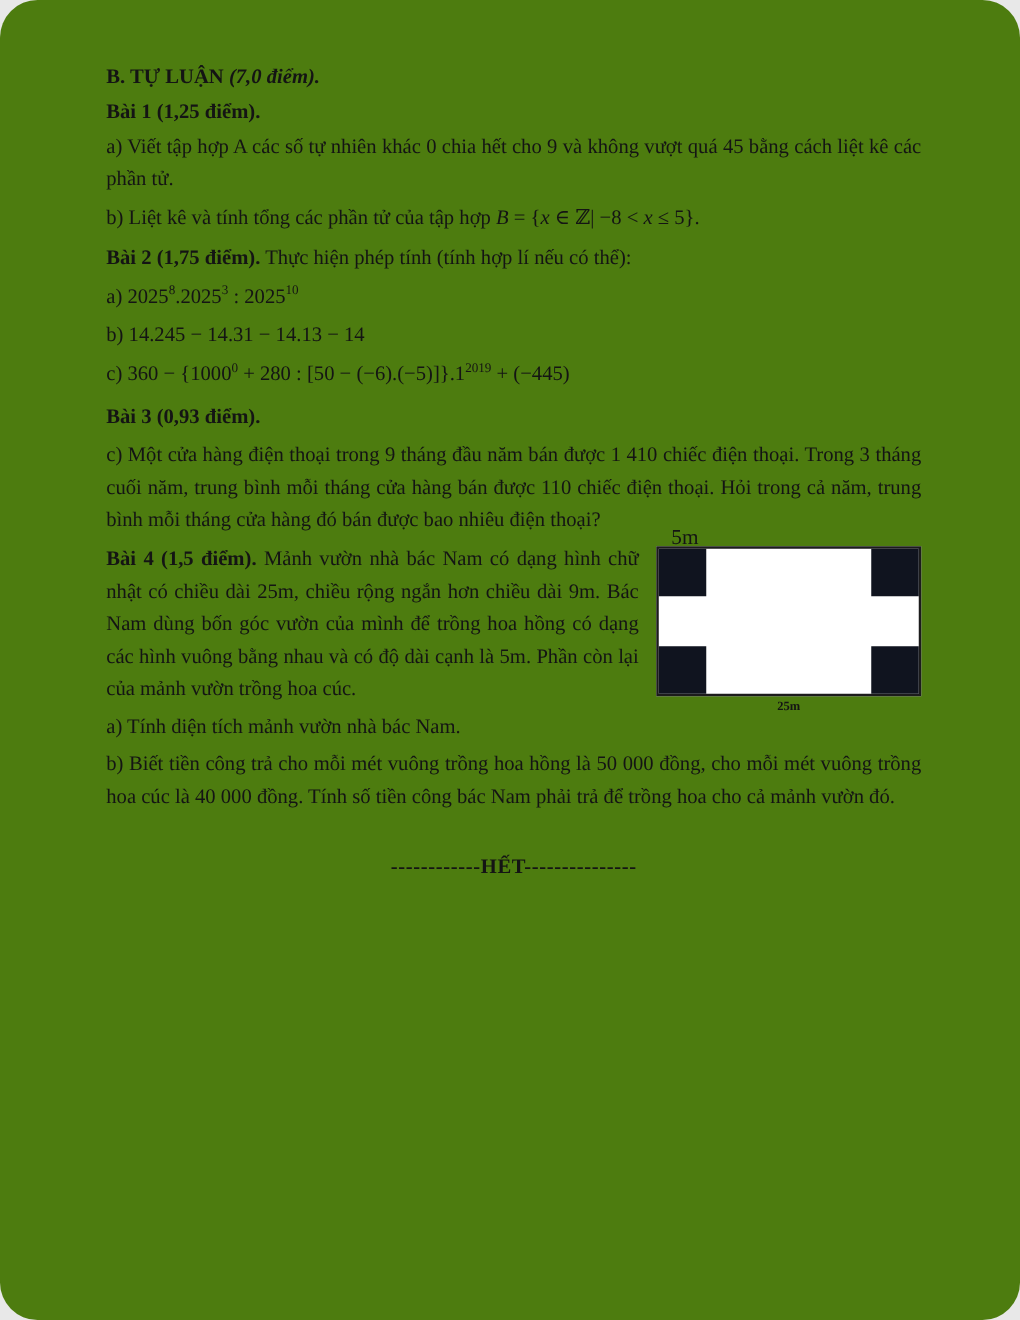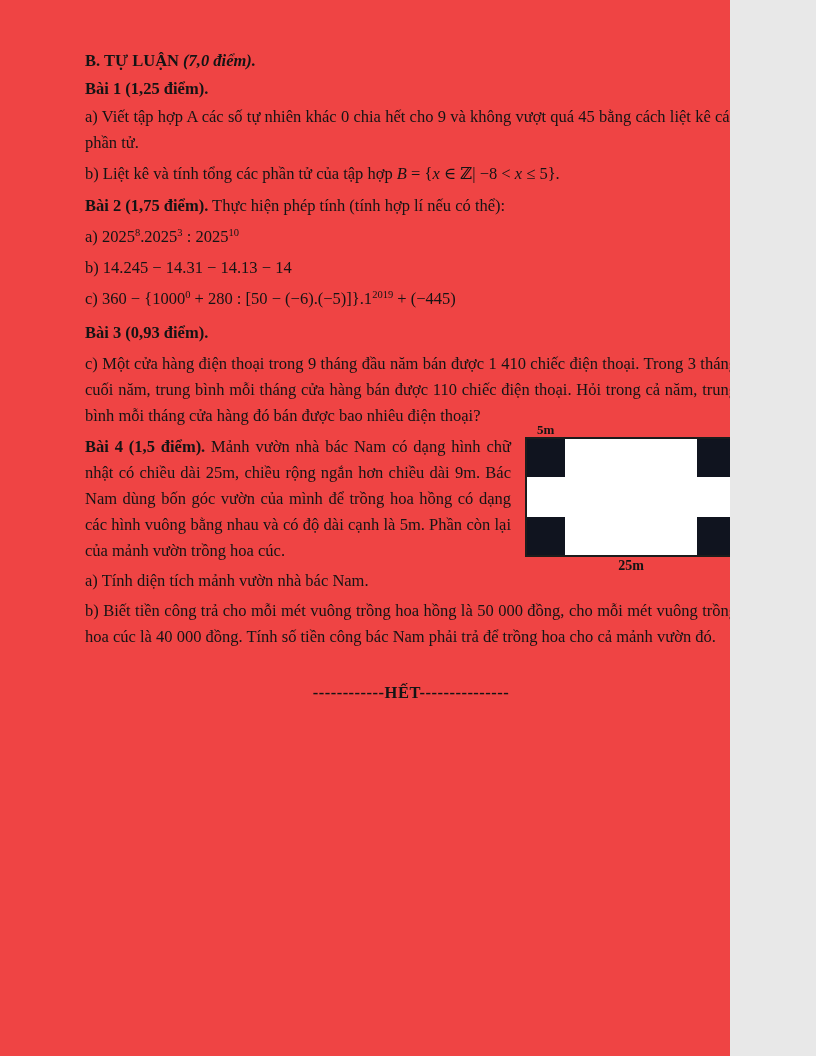--- a/index.html
+++ b/index.html
@@ -3,24 +3,25 @@
 <meta charset="utf-8">
 <style>
   html, body { margin: 0; padding: 0; }
   body {
     width: 816px; height: 1056px;
     background: #e8e8e8;
     font-family: "Liberation Serif", "DejaVu Serif", serif;
   }
   .page {
     position: relative;
-    width: 730px; height: 1056px;
-    background: #ef4444;
+    width: 816px; height: 1056px;
+    background: #4d7c0f;
     overflow: hidden;
     color: #141414;
+    border-radius: 30px;
   }
   .content {
     position: absolute;
     left: 85px; top: 46px;
     width: 652px;
     font-size: 16.5px;
     line-height: 26px;
   }
   p { margin: 0; }
   .bold { font-weight: bold; }
@@ -39,43 +40,43 @@
   
   .bai4-wrap { margin-top: 5px; }
   .bai4-wrap::after { content: ""; display: block; clear: both; }
   .figure {
     float: right;
     width: 212px;
     margin-left: 14px;
     margin-top: -12px;
   }
   .fig-label-top {
-    font-weight: bold;
-    font-size: 13px;
+    font-weight: normal;
+    font-size: 17px;
     line-height: 15px;
     padding-left: 12px;
   }
   .fig-rect {
     position: relative;
     height: 116px;
     border: 2px solid #1c1c1c;
     background: #ffffff;
   }
   .fig-sq {
     position: absolute;
     width: 38px; height: 38px;
     background: #10141f;
   }
   .sq-tl { left: 0; top: 0; }
   .sq-tr { right: 0; top: 0; }
   .sq-bl { left: 0; bottom: 0; }
   .sq-br { right: 0; bottom: 0; }
   .fig-label-bottom {
     font-weight: bold;
-    font-size: 14px;
+    font-size: 10px;
     line-height: 16px;
     text-align: center;
     margin-top: 1px;
   }
   .footer-line {
     margin-top: 30px;
     text-align: center;
     font-weight: bold;
     letter-spacing: 0.5px;
   }

